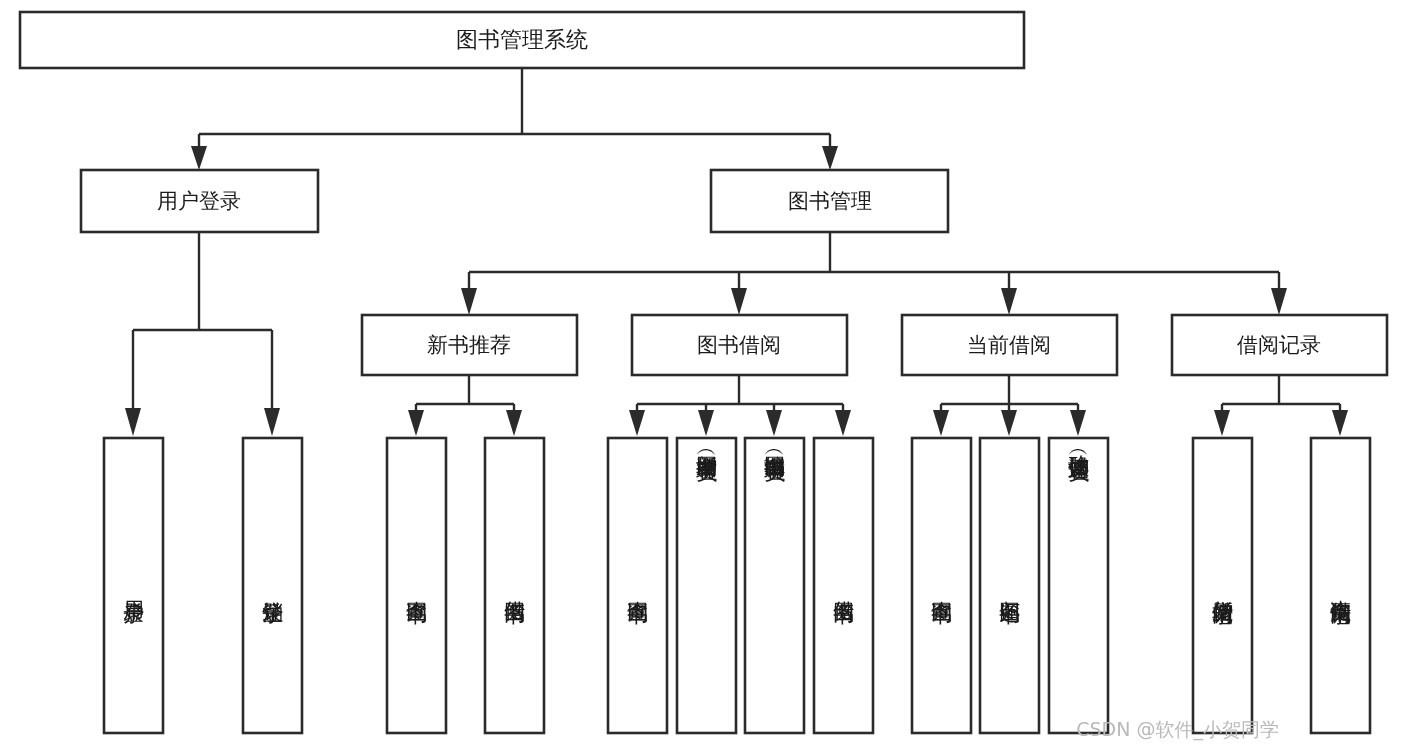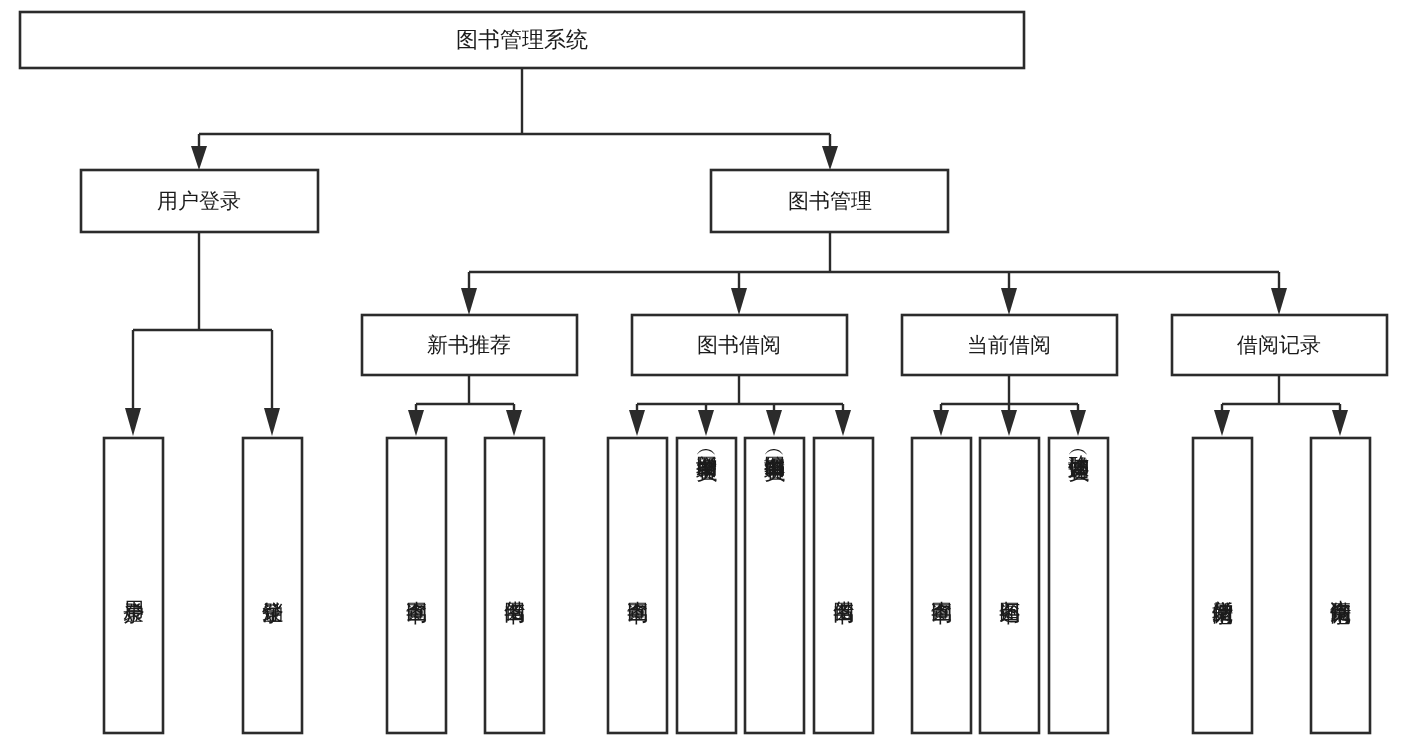--- a/index.html
+++ b/index.html
@@ -256,14 +256,15 @@
     <span class="leaf-label-text">确认归还（管理员）</span>
   </div>
 
   <div class="leaf-label-wrap" style="left:1193px; top:438px; width:59px; height:295px;">
     <span class="leaf-label-text">新增借阅记录</span>
   </div>
   <div class="leaf-label-wrap" style="left:1311px; top:438px; width:59px; height:295px;">
     <span class="leaf-label-text">查询借阅记录</span>
   </div>
 
+  <div class="watermark">CSDN @软件_小贺同学</div>
 
 </div>
 
 </body></html>

